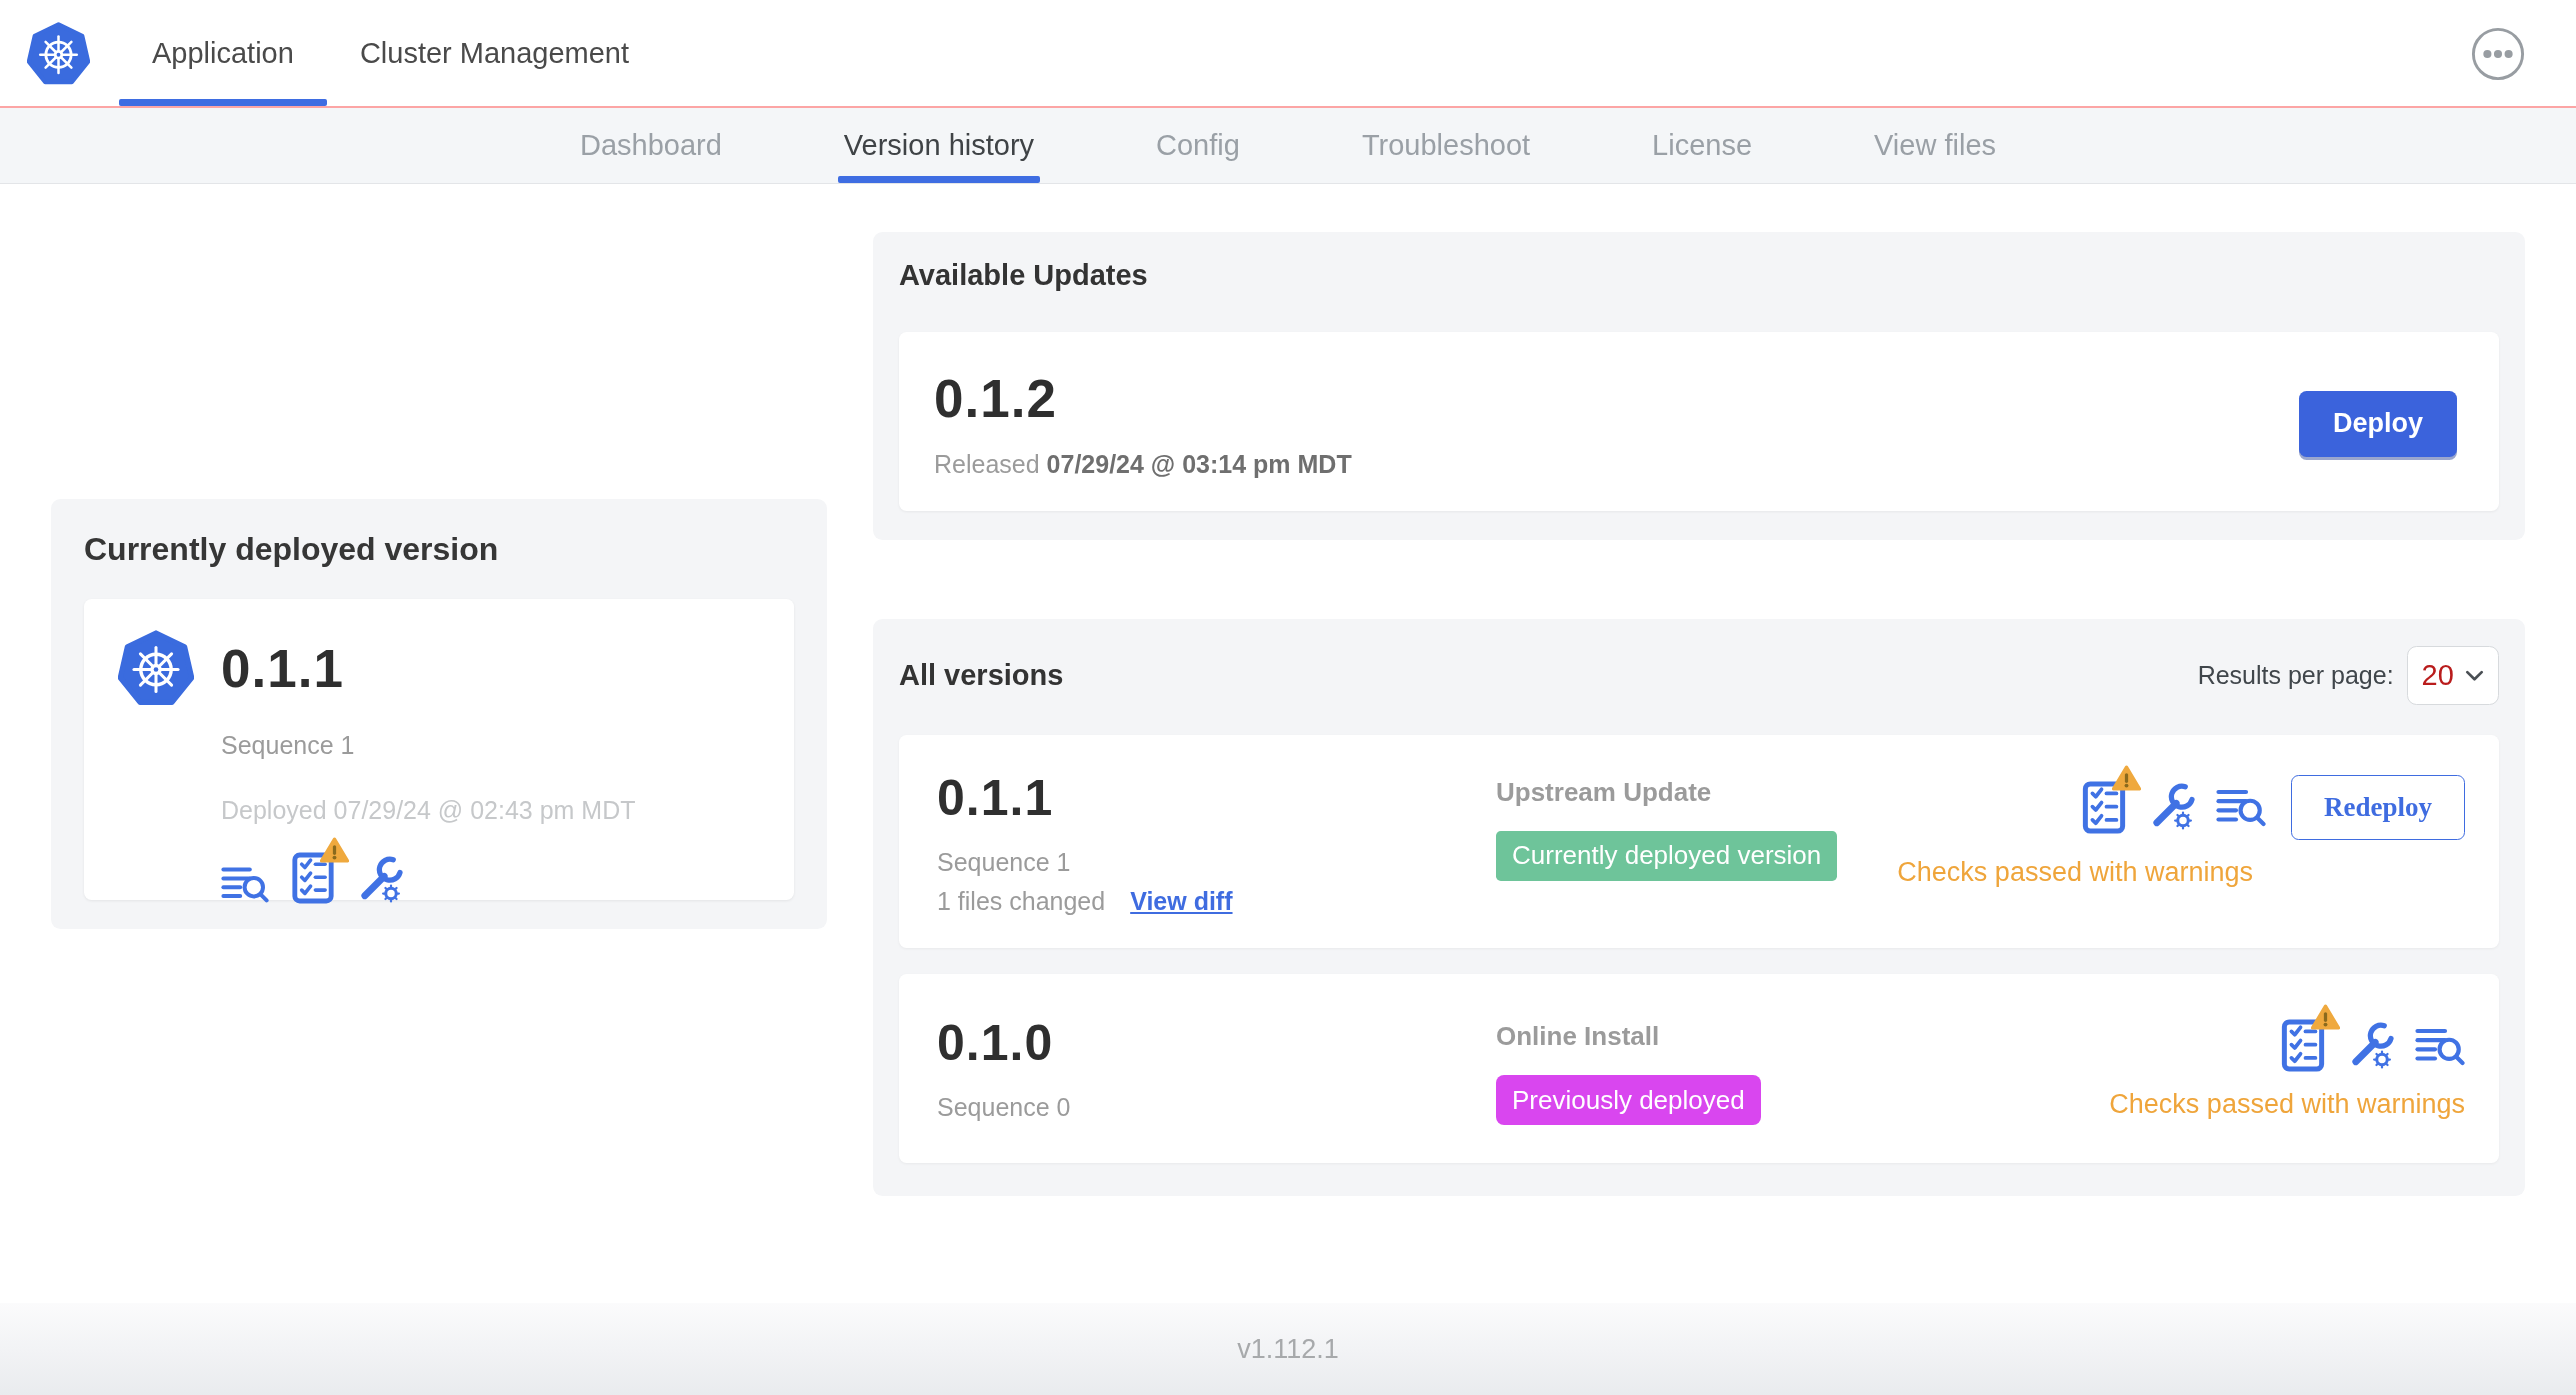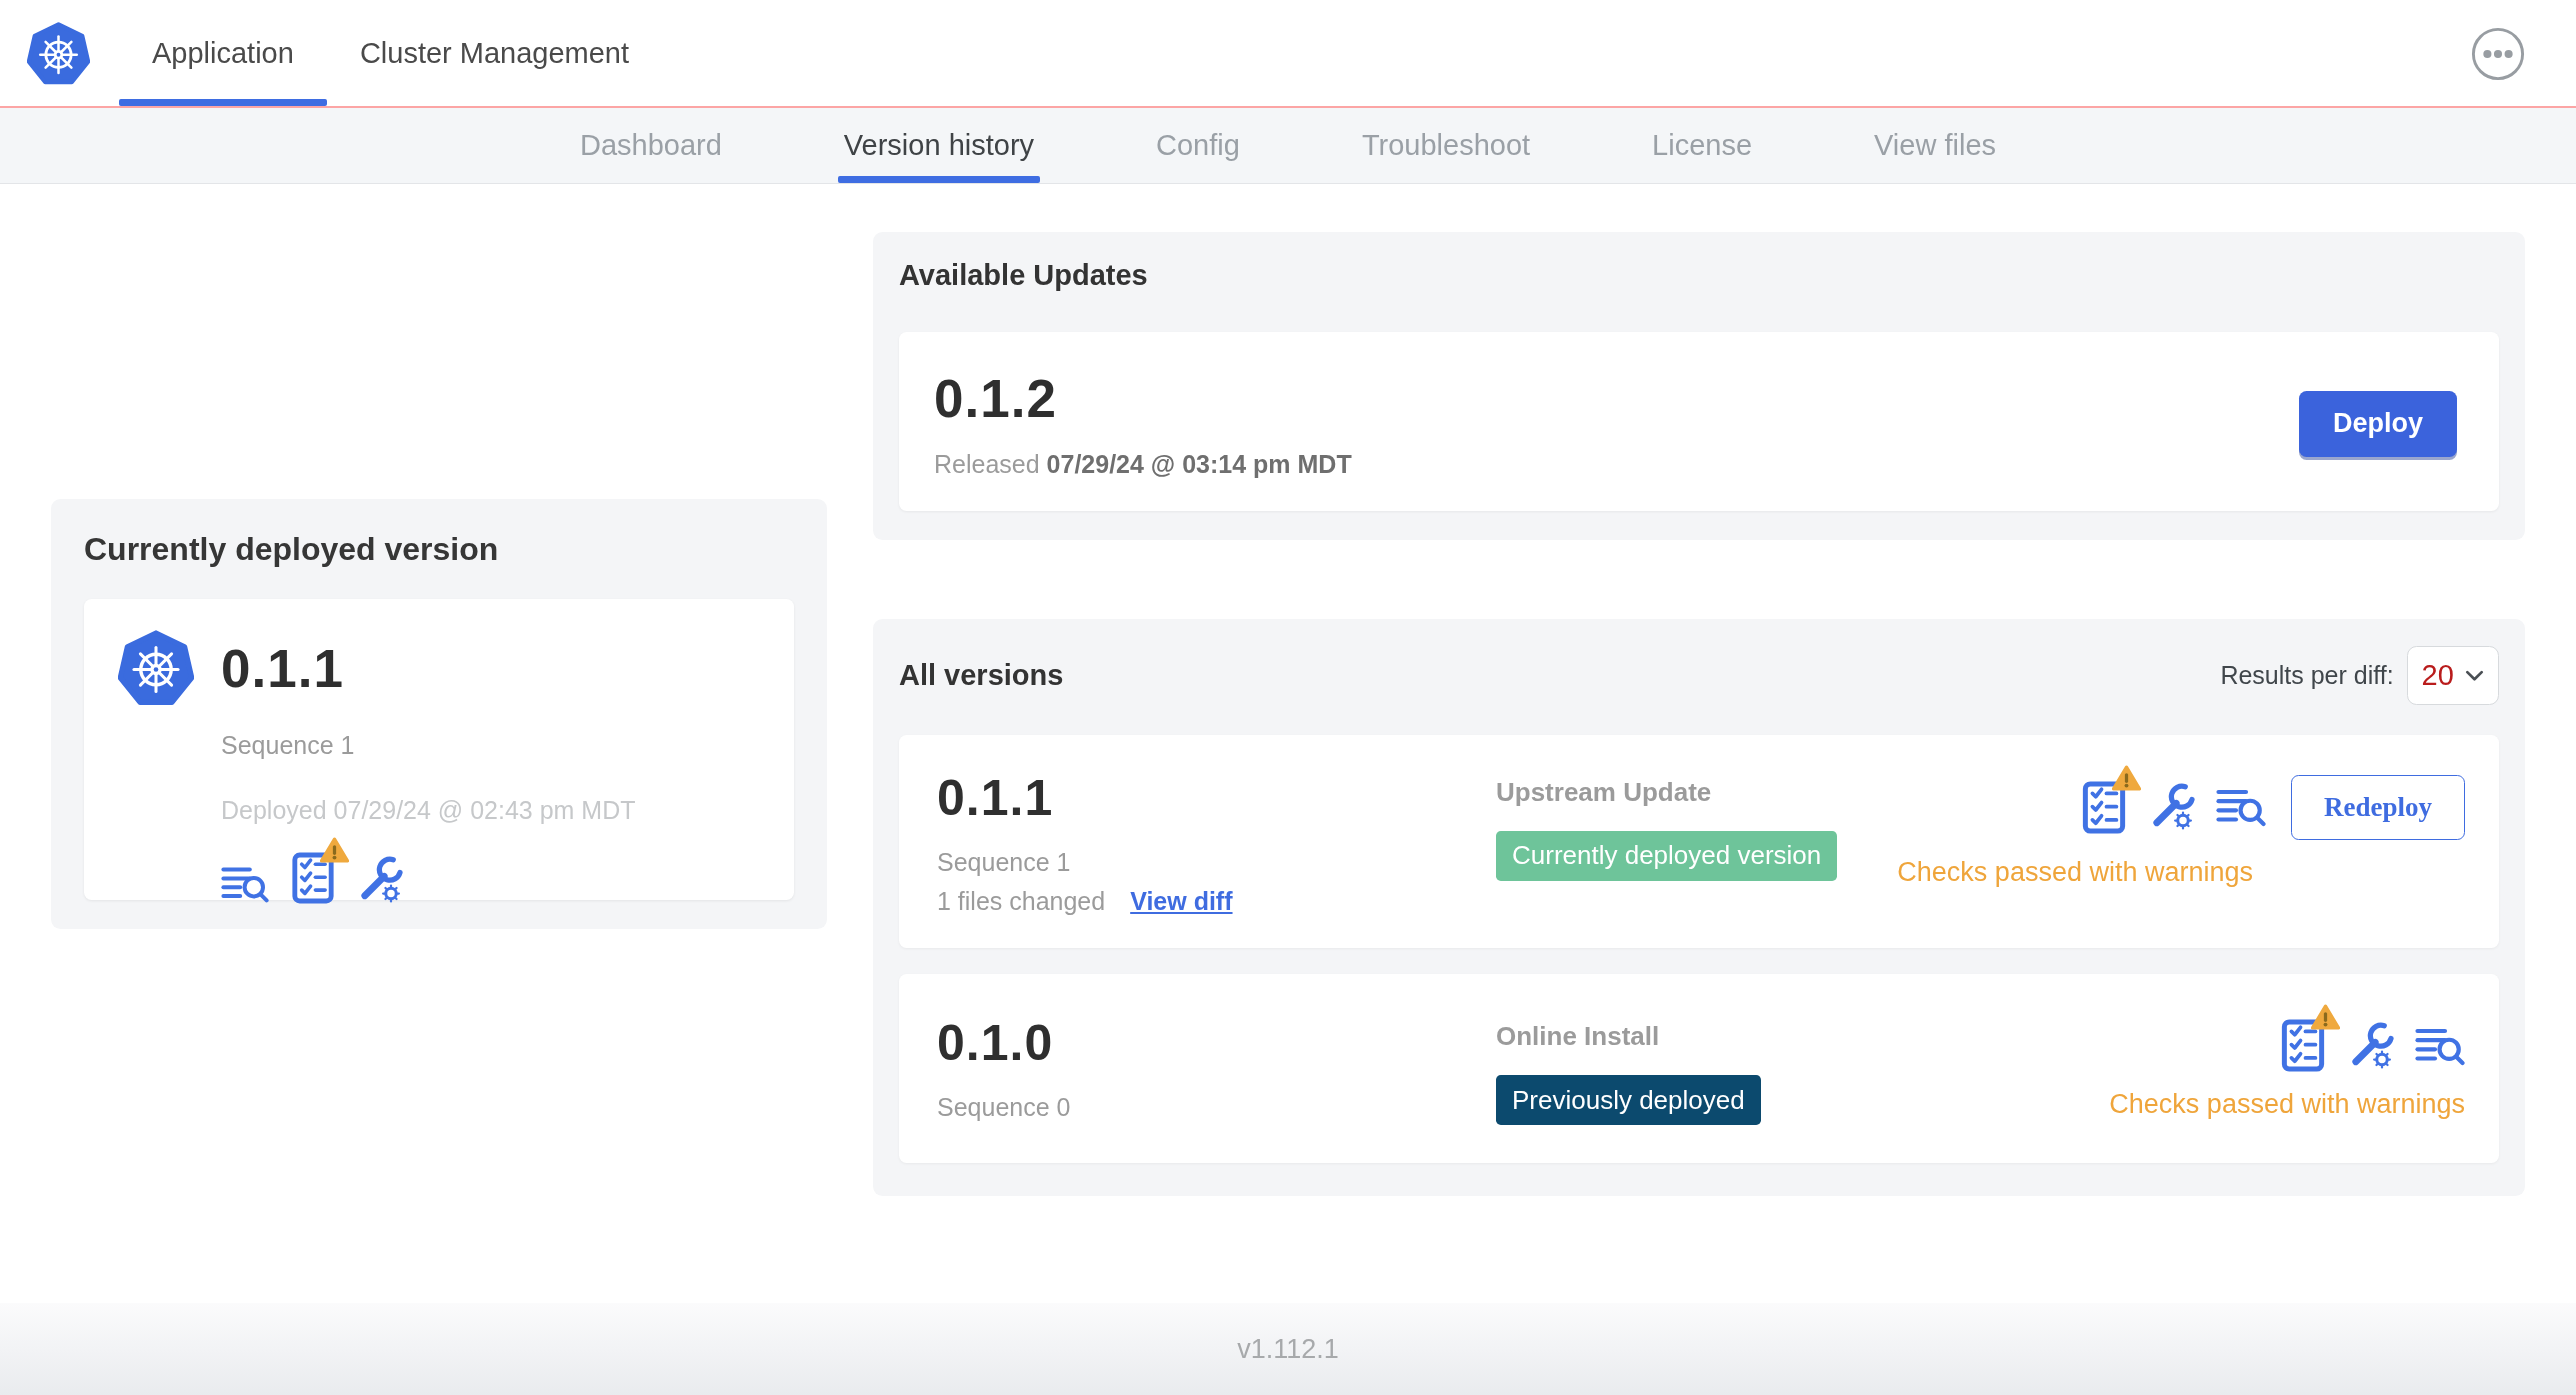--- a/index.html
+++ b/index.html
@@ -74,21 +74,21 @@
   .vr-left { width: 559px; flex: 0 0 auto; }
   .vr-version { font-size: 50px; font-weight: bold; color: #2f2f2f; letter-spacing: 1px; }
   .vr-seq { margin-top: 21px; font-size: 25px; color: #9b9b9b; }
   .vr-files { margin-top: 9.5px; font-size: 25px; color: #9b9b9b; display: flex; align-items: center; gap: 25px; }
   .view-diff { color: #3f6ce0; font-weight: bold; text-decoration: underline; cursor: pointer; }
   .vr-mid { flex: 1 1 auto; padding-top: 7.6px; }
   .vr-source { font-size: 26px; font-weight: bold; color: #9b9b9b; }
   .vr-badge { display: inline-block; margin-top: 23px; padding: 9.5px 16px; border-radius: 4.8px;
               font-size: 26px; color: #ffffff; }
   .vr-badge.green { background: #6ec49a; }
-  .vr-badge.gray { background: #0c4a6e; }
+  .vr-badge.gray { background: #d946ef; border-radius: 8px; }
   .vr-right { flex: 0 0 auto; display: flex; flex-direction: column; align-items: flex-end; padding-top: 5.7px; }
   .vr-actions { display: flex; align-items: center; gap: 25px; }
   .icon-group { display: flex; align-items: center; gap: 21px; }
   .btn-redeploy { background: #fff; border: 1.9px solid #3f6ce0; color: #3f6ce0; border-radius: 7.6px;
                   font-size: 27px; font-weight: bold; font-family: Liberation Serif, serif; padding: 0 32px; height: 65px; cursor: pointer; }
   .vr-status { margin-top: 17px; font-size: 27px; color: #efa53b; }
   .vr-status.offset { margin-right: 212px; }
 
   
   .ic { position: relative; display: inline-block; line-height: 0; }
@@ -266,21 +266,21 @@
             </div>
           </div>
           <button class="btn-deploy">Deploy</button>
         </div>
       </section>
 
       <section class="gray-card versions-card">
         <div class="versions-head">
           <h2 class="section-title">All versions</h2>
           <div class="rpp">
-            <span class="rpp-label">Results per diff:</span>
+            <span class="rpp-label">Results per page:</span>
             <div class="select-box">
               <span class="val">20</span>
               <svg width="19" height="13.4" viewBox="0 0 18 13">
                 <polyline points="2,3 9,10 16,3" fill="none" stroke="#4a4f54" stroke-width="2.6" stroke-linecap="round" stroke-linejoin="round"></polyline>
               </svg>
             </div>
           </div>
         </div>
 
         <div class="ver-row">

